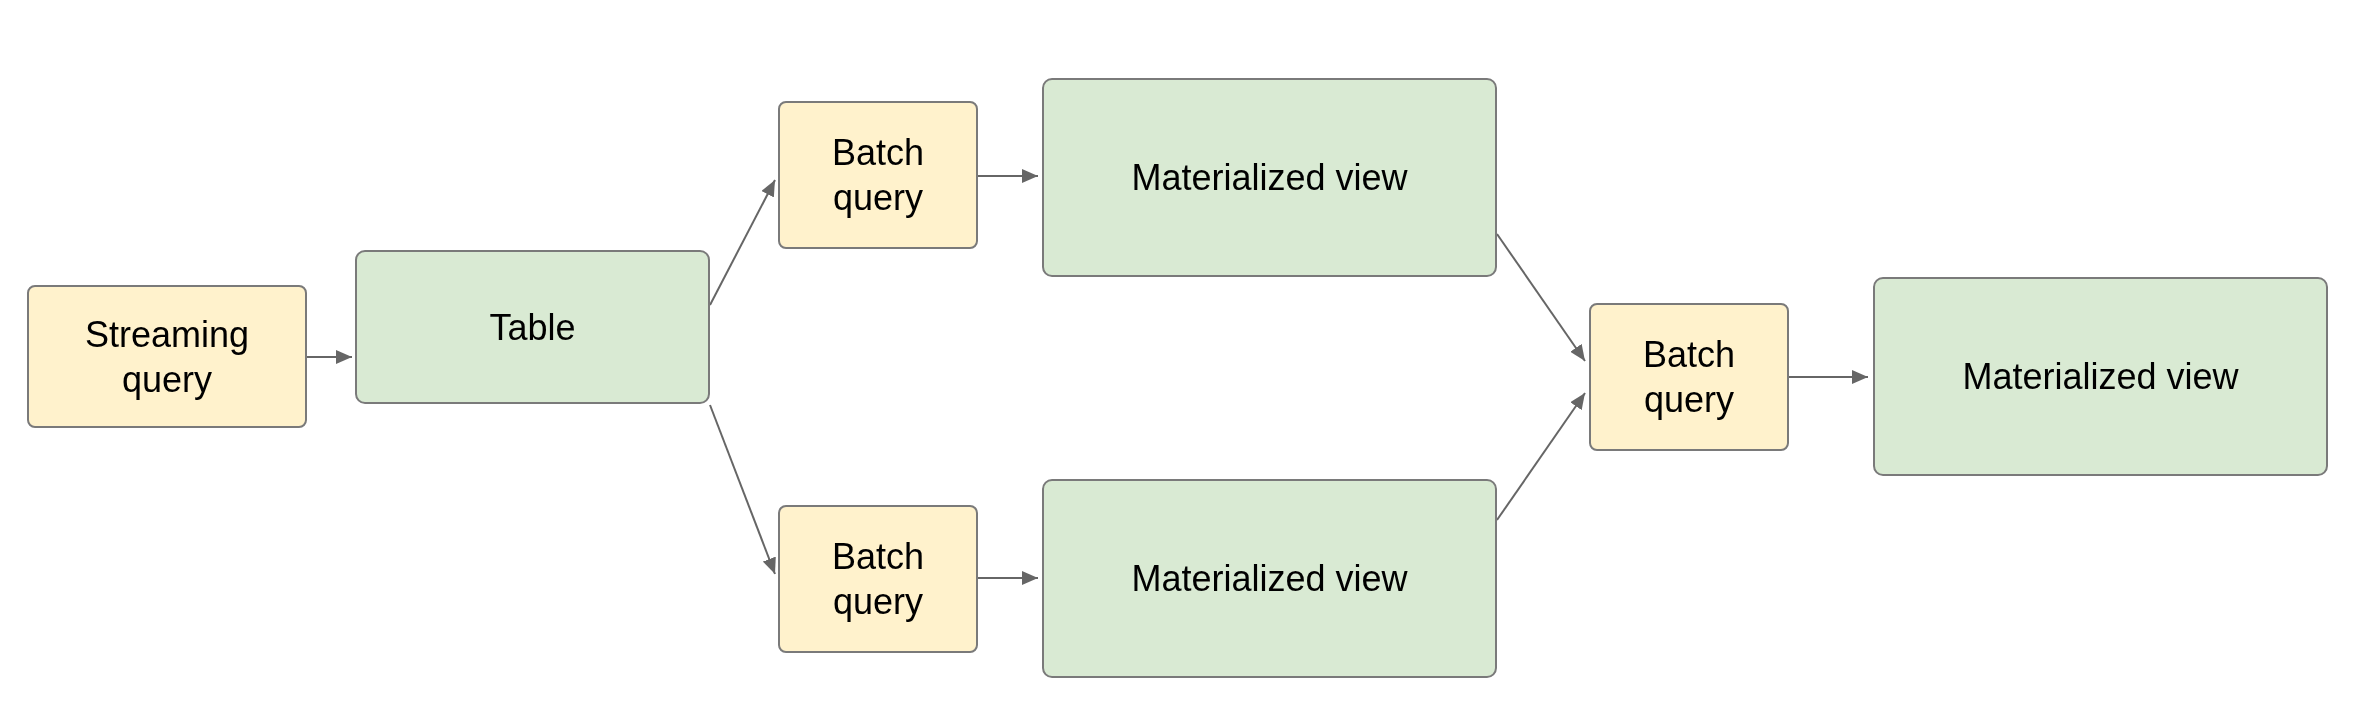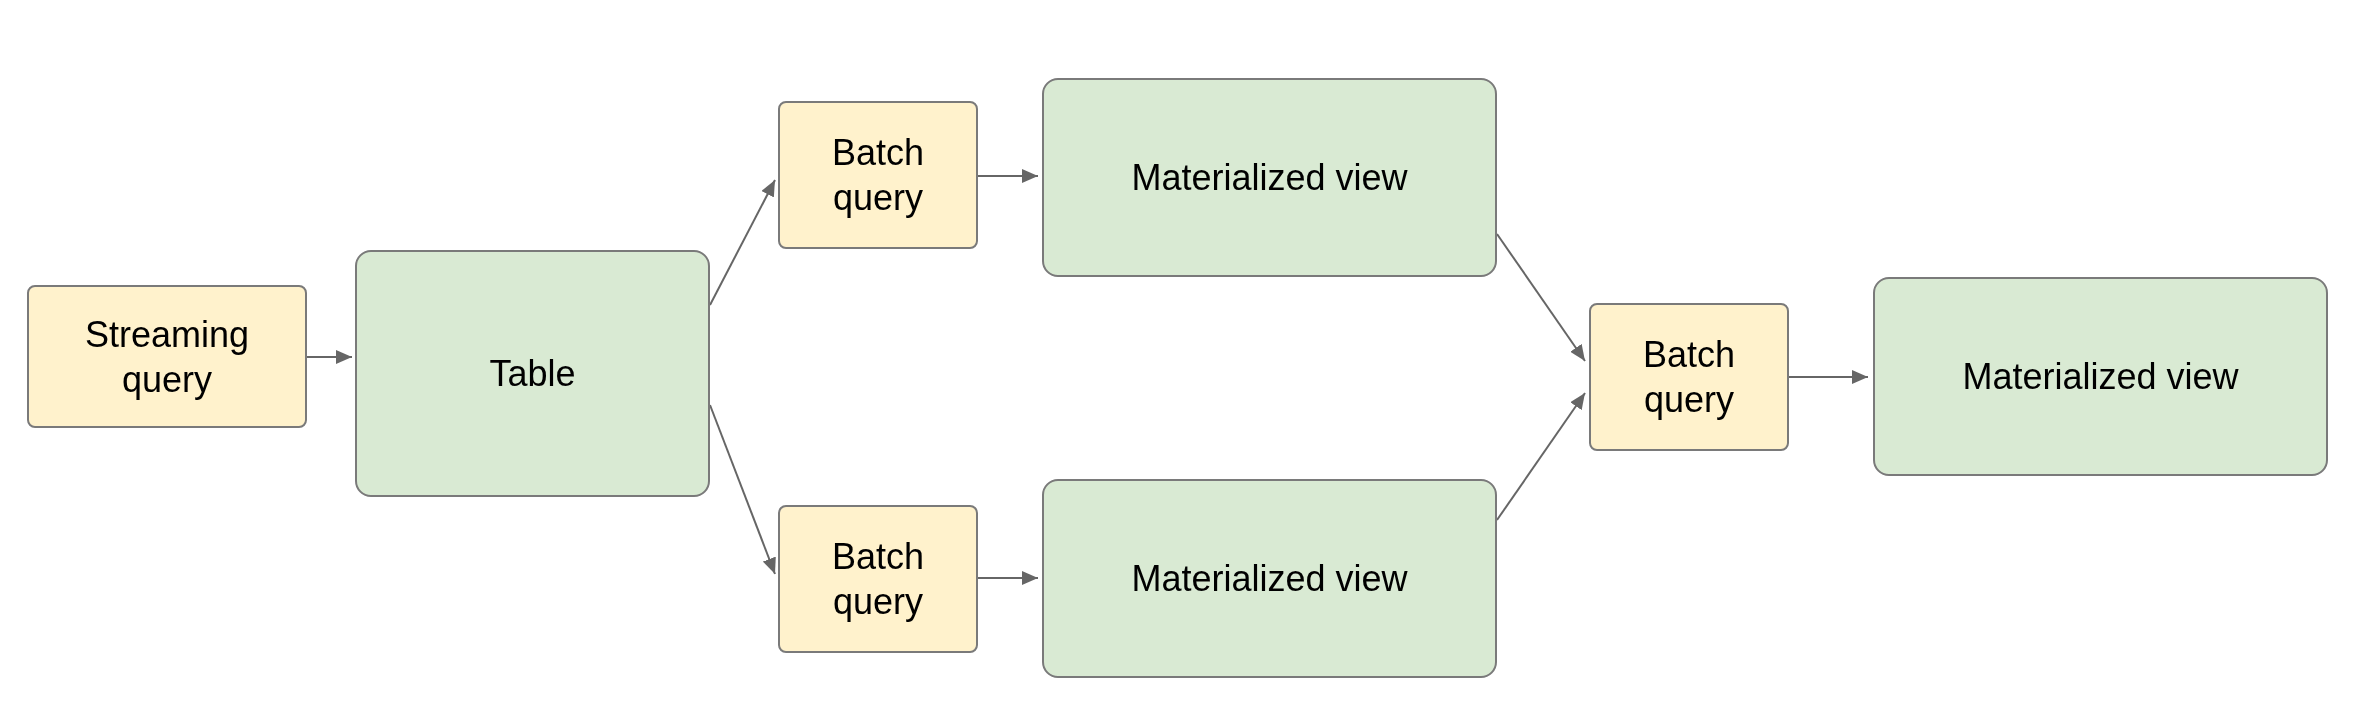--- a/index.html
+++ b/index.html
@@ -37,27 +37,27 @@
   .node .label { display: block; }
 
   .query-node {
     background: #fff2cc;
     border-radius: 8px;
     padding: 0 14px;
   }
 
   .view-node {
     background: #d9ead3;
-    border-radius: 16px;
+    border-radius: 10px;
     padding: 16px 20px;
   }
 
   
   .n-streaming   { left: 27px;   top: 285px; width: 280px; height: 143px; padding: 0 28px; }
-  .n-table       { left: 355px;  top: 250px; width: 355px; height: 247px; }
+  .n-table       { left: 355px;  top: 250px; width: 355px; height: 154px; }
   .n-batch-top   { left: 778px;  top: 101px; width: 200px; height: 148px; }
   .n-mv-top      { left: 1042px; top: 78px;  width: 455px; height: 199px; }
   .n-batch-bot   { left: 778px;  top: 505px; width: 200px; height: 148px; }
   .n-mv-bot      { left: 1042px; top: 479px; width: 455px; height: 199px; }
   .n-batch-right { left: 1589px; top: 303px; width: 200px; height: 148px; }
   .n-mv-right    { left: 1873px; top: 277px; width: 455px; height: 199px; }
 </style>
 </head>
 <body>
 

